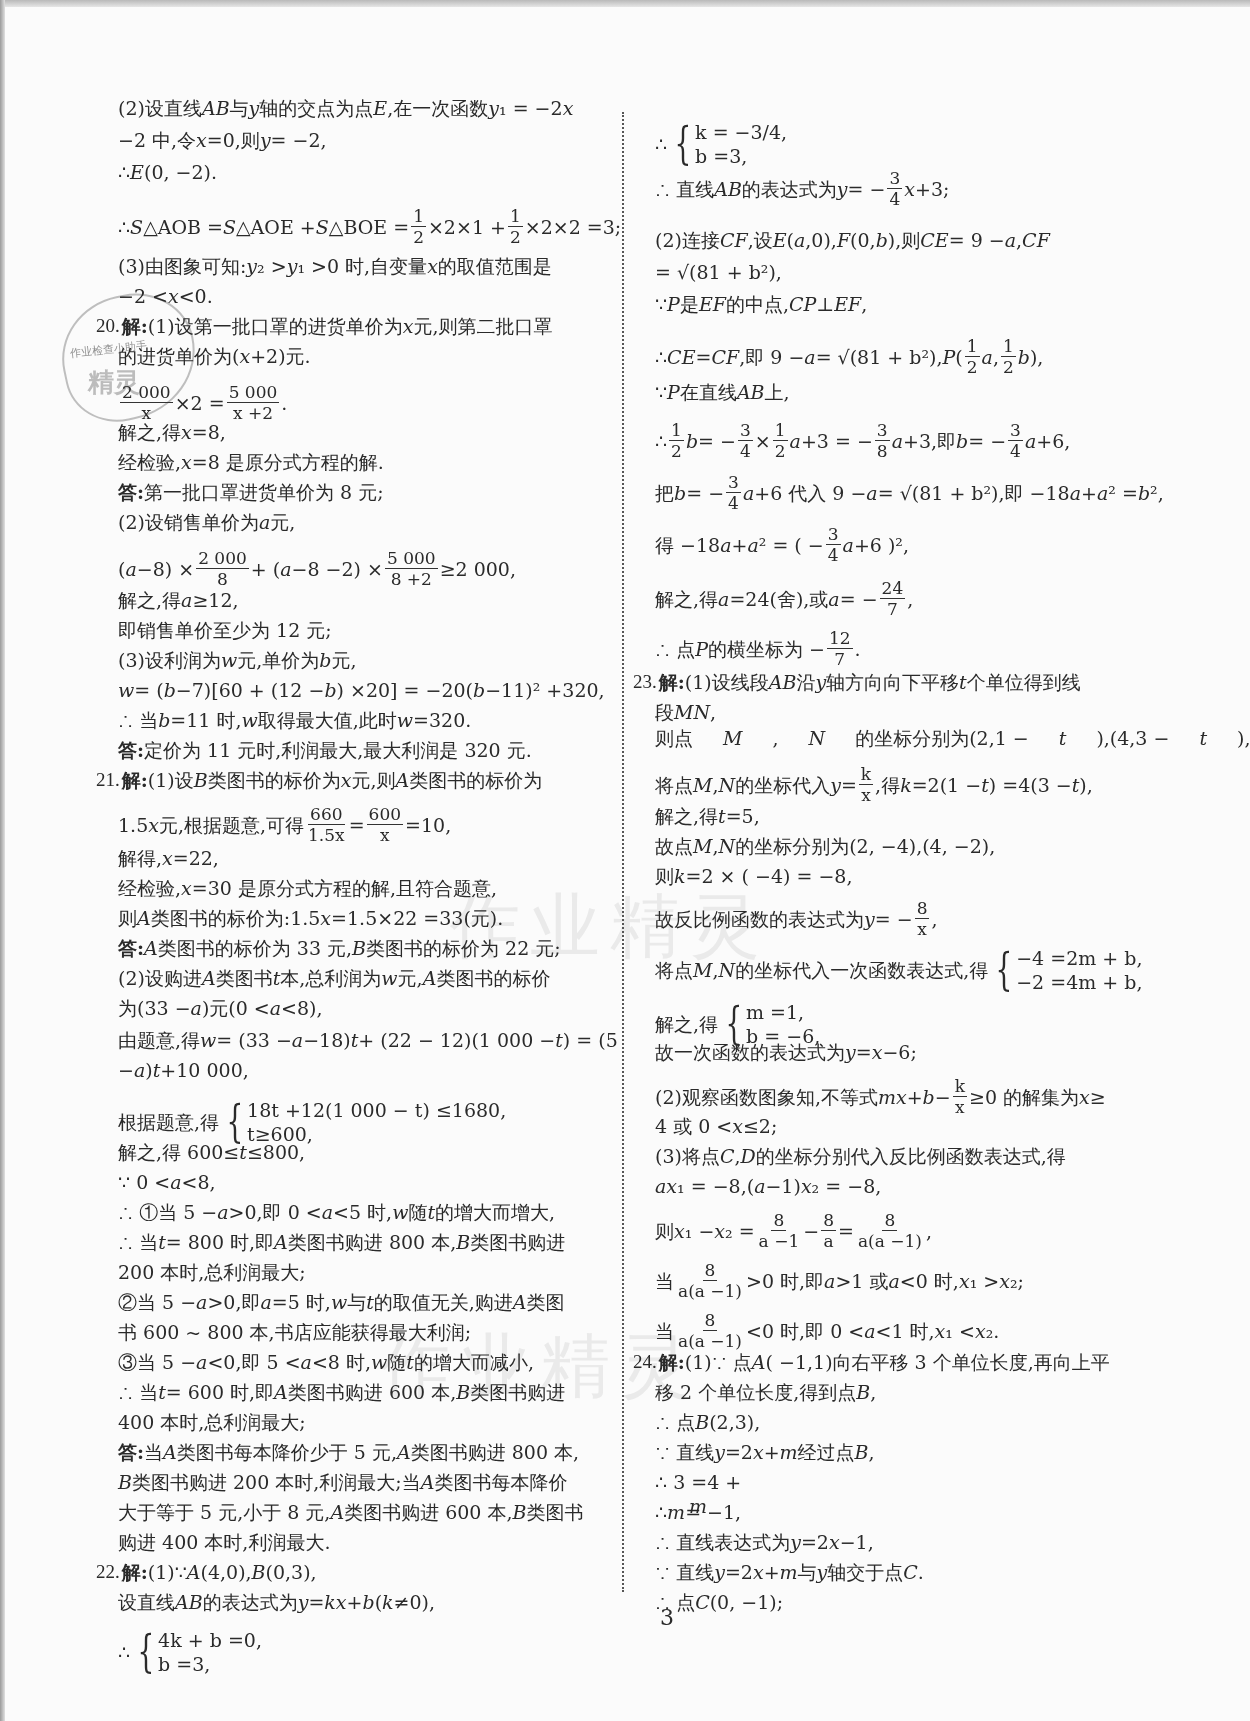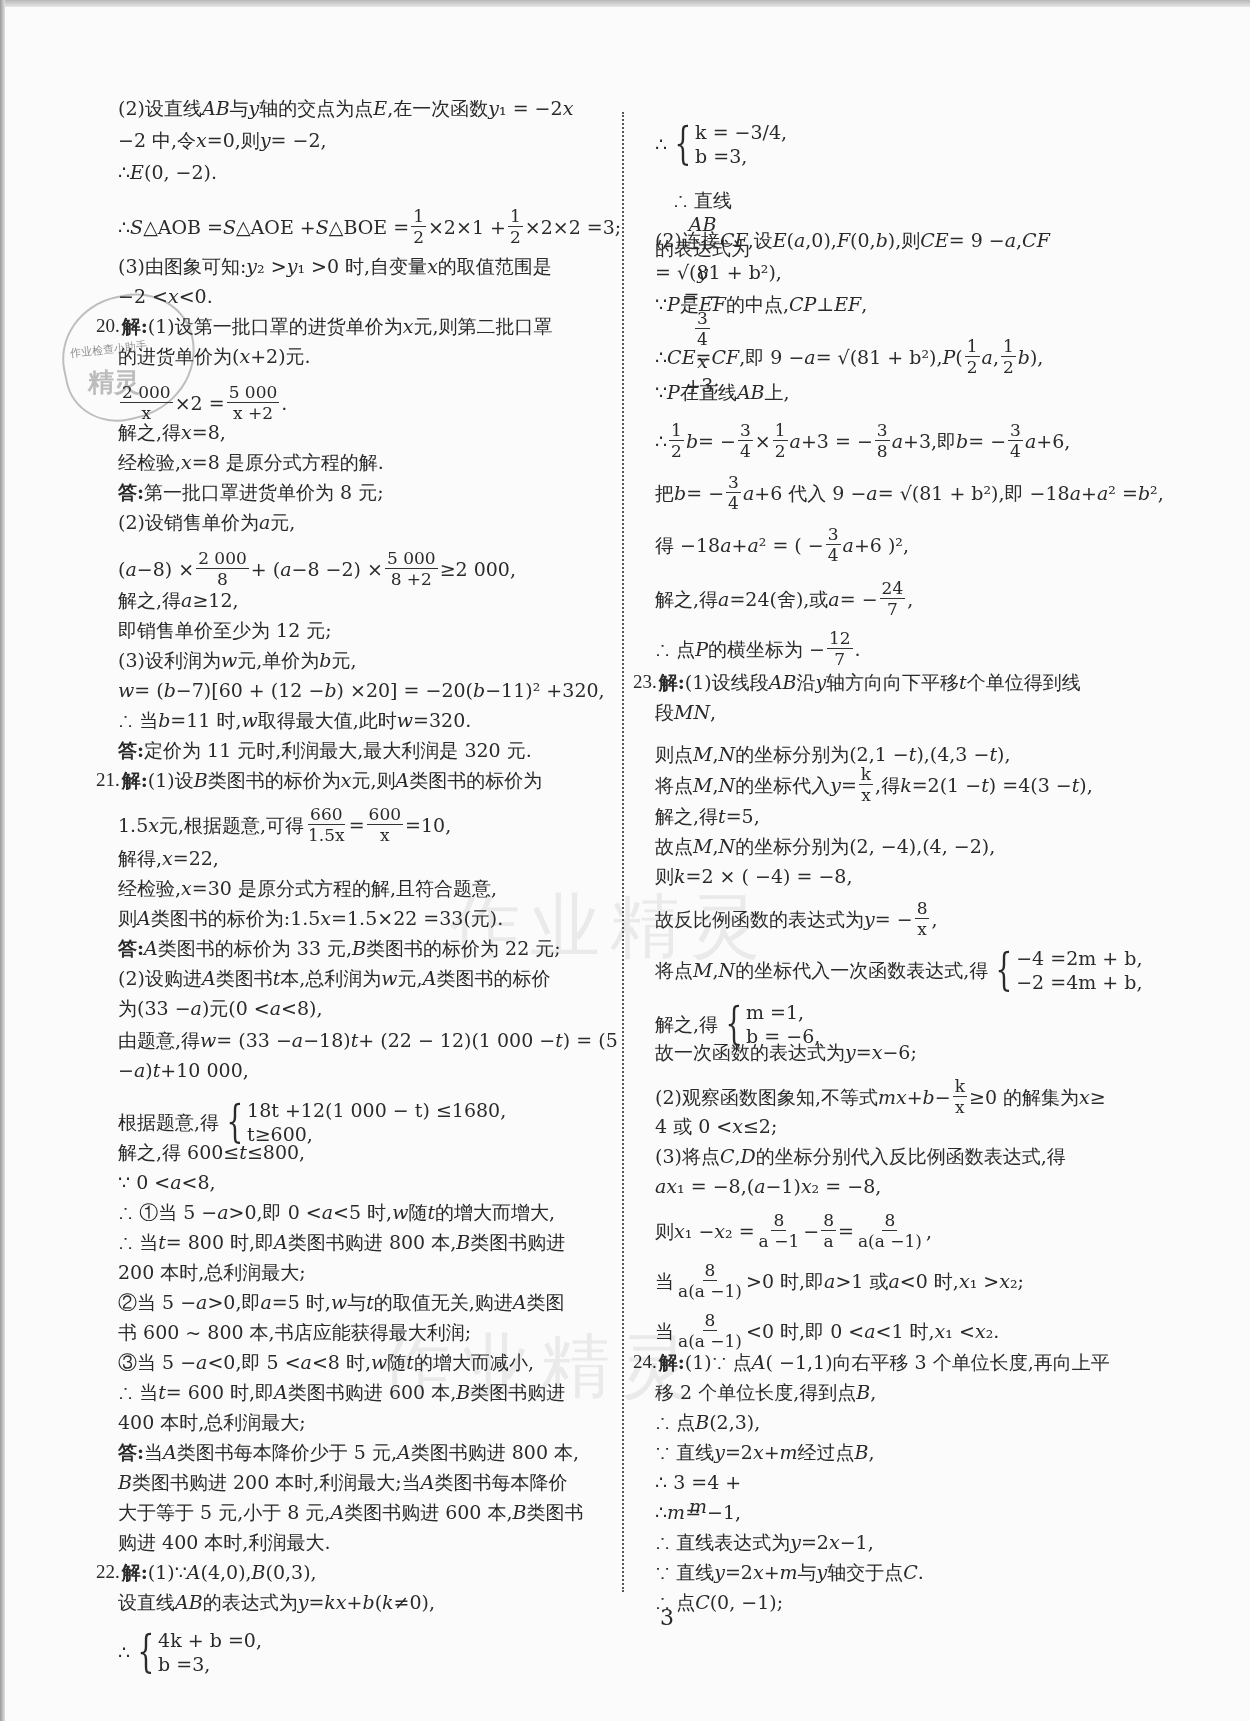--- a/index.html
+++ b/index.html
@@ -440,21 +440,21 @@
     <div class="line" style="top: 120px;">
       <span>∴ </span>
       <span class="brace">
         <span class="b">{</span>
         <span class="rows">
           <span>k = −3/4,</span>
           <span>b =3,</span>
         </span>
       </span>
     </div>
-    <div class="line" style="top: 188px; flex-direction: column;">
+    <div class="line" style="top: 168px;">
       <span>∴ 直线 </span>
       <i class="v">AB</i>
       <span> 的表达式为 </span>
       <i class="v">y</i>
       <span> = −</span>
       <span class="frac">
         <span class="n">3</span>
         <span class="d">4</span>
       </span>
       <i class="v">x</i>
@@ -619,21 +619,21 @@
       <i class="v">y</i>
       <span> 轴方向向下平移 </span>
       <i class="v">t</i>
       <span> 个单位得到线</span>
     </div>
     <div class="line" style="top: 700px;">
       <span>段 </span>
       <i class="v">MN</i>
       <span>,</span>
     </div>
-    <div class="line" style="top: 742px;">
+    <div class="line" style="top: 726px; gap: 30px;">
       <span>则点 </span>
       <i class="v">M</i>
       <span>,</span>
       <i class="v">N</i>
       <span> 的坐标分别为(2,1 − </span>
       <i class="v">t</i>
       <span>),(4,3 − </span>
       <i class="v">t</i>
       <span>),</span>
     </div>

